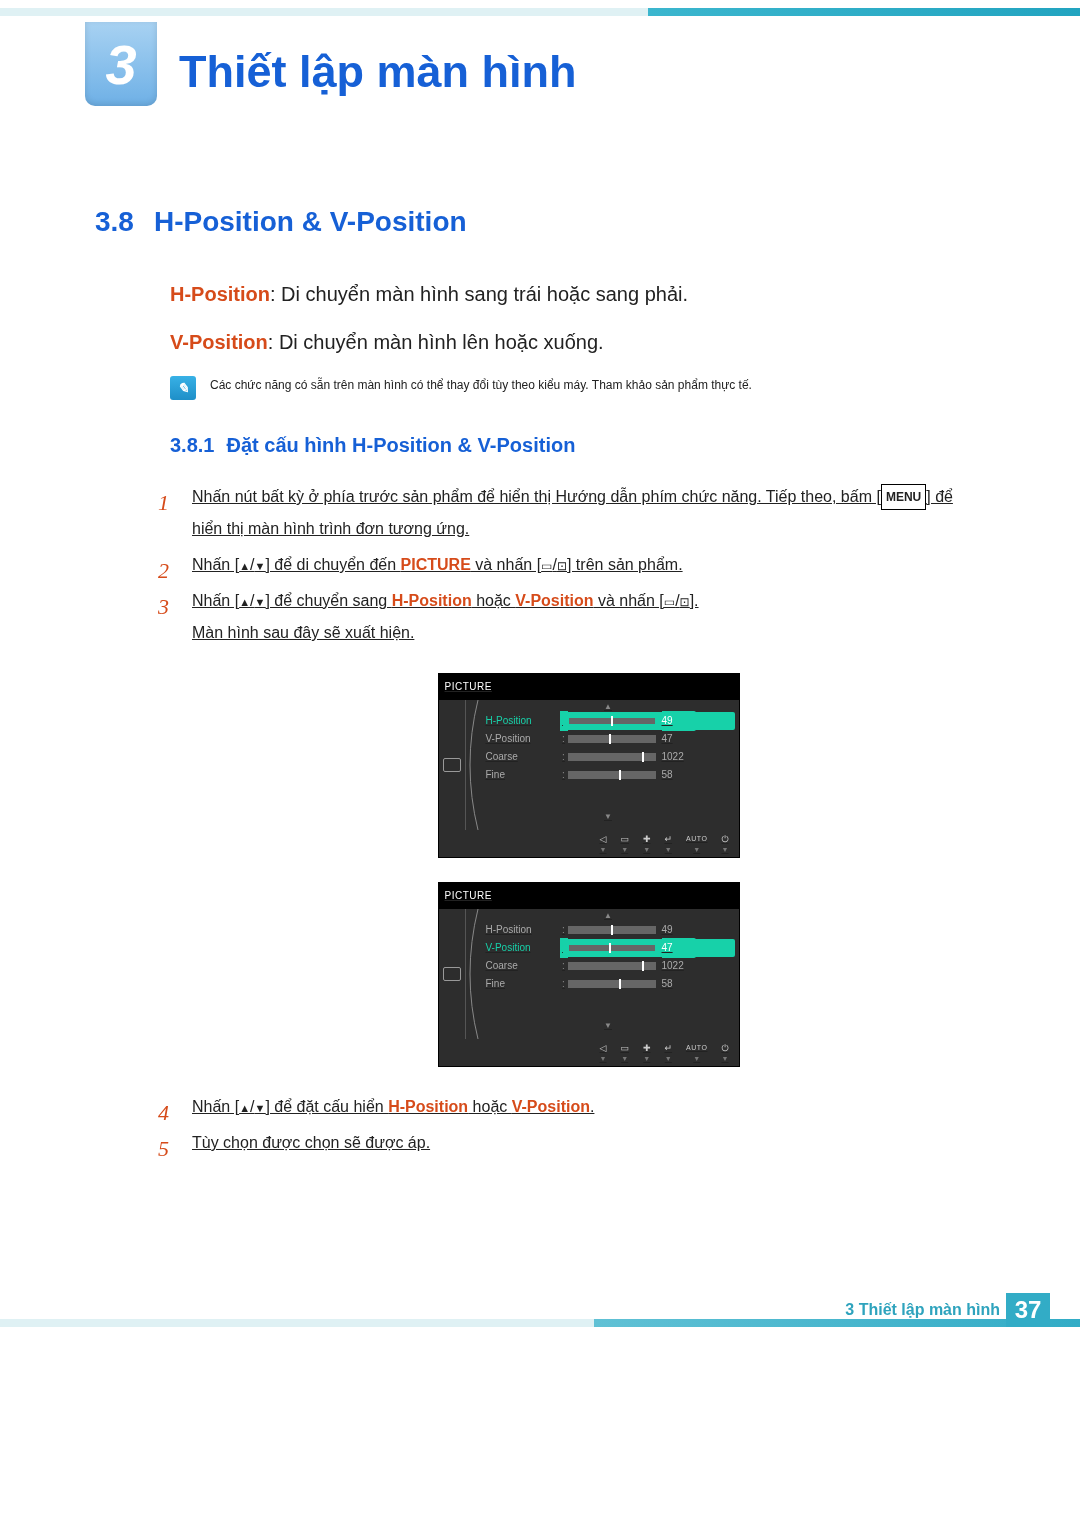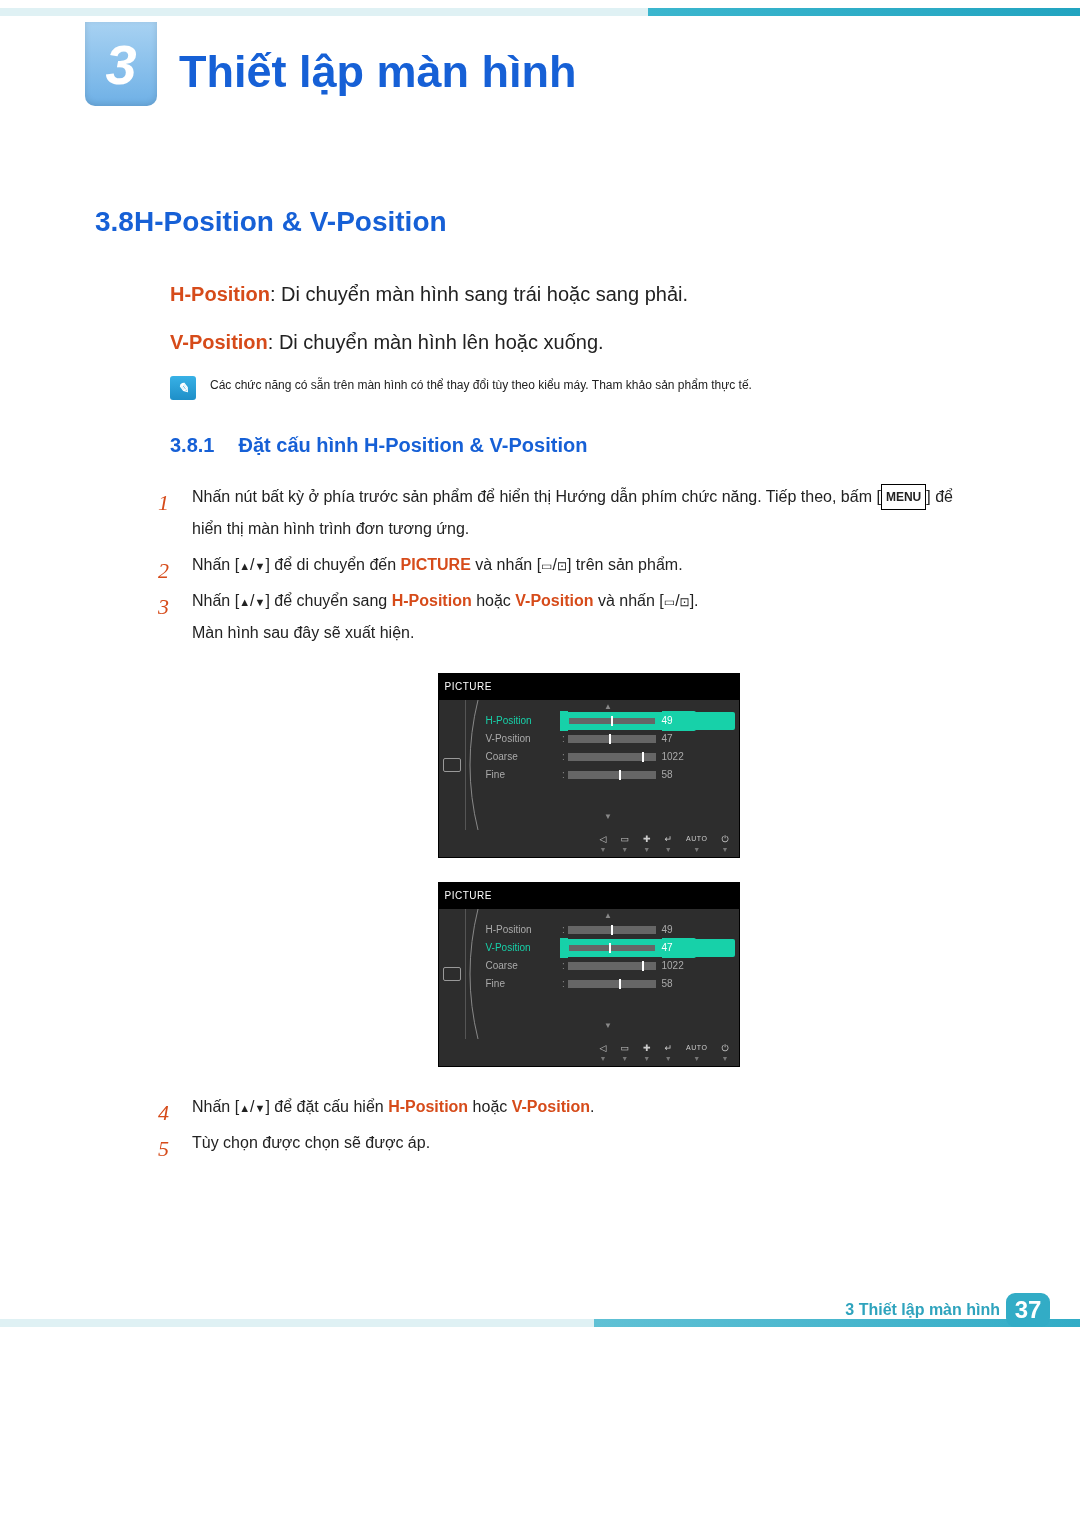--- a/index.html
+++ b/index.html
@@ -43,21 +43,21 @@
     margin-top: 24px;
   }
   .content {
     padding: 60px 95px 0 95px;
   }
   h2.section {
     color: #1660d6;
     font-size: 28px;
     margin: 40px 0 40px 0;
   }
-  h2.section .num { }
+  h2.section .num { margin-right: 20px; }
   .def { margin: 8px 0 16px 75px; font-size: 20px; line-height: 1.6; }
   .def .term { color: #d64b1a; font-weight: bold; }
   .note-row {
     display: flex;
     align-items: flex-start;
     gap: 14px;
     margin: 18px 0 18px 75px;
   }
   .note-icon {
     width: 26px;
@@ -68,34 +68,35 @@
     display:flex;align-items:center;justify-content:center;
     color:#fff;font-size:14px;font-style:italic;font-weight:bold;
   }
   .note-text { font-size: 12px; line-height: 1.6; }
   h3.subsection {
     color: #1660d6;
     font-size: 20px;
     font-weight: bold;
     margin: 34px 0 24px 75px;
   }
-  h3.subsection .num { margin-right: 24px; }
+  h3.subsection .num { margin-right: 12px; }
   ol.steps {
     list-style: none;
     padding: 0;
     margin: 0 0 0 55px;
     counter-reset: step;
   }
   ol.steps > li {
     counter-increment: step;
     position: relative;
     padding-left: 42px;
     font-size: 16px;
     line-height: 2.0;
     margin-bottom: 4px;
+    text-decoration: underline;
   }
   ol.steps > li::before {
     content: counter(step);
     position: absolute;
     left: 8px;
     top: 0;
     color: #d64b1a;
     font-style: italic;
     font-size: 22px;
     font-family: Georgia, serif;
@@ -184,21 +185,21 @@
     height:8px;
     background: linear-gradient(to right, #dff1f4 0%, #dff1f4 55%, #60c1d5 55%, #32acc6 100%);
   }
   .footer-row {
     display:flex; justify-content:flex-end; align-items:center;
     gap: 6px; padding: 0 30px 10px 0; margin-top:-34px;
   }
   .footer-label { color:#2ea3bd; font-weight:bold; font-size:16px; }
   .footer-page {
     background:#32acc6; color:#fff; font-weight:bold; font-size:24px;
-    width:44px; height:34px; display:flex; align-items:center; justify-content:center;border-radius:9px;
+    width:44px; height:34px; display:flex; align-items:center; justify-content:center;
   }
 </style>
 </head>
 <body>
 
 <div class="top-stripe"></div>
 
 <div class="chapter-header">
   <div class="chapter-badge">3</div>
   <div class="chapter-title">Thiết lập màn hình</div>

